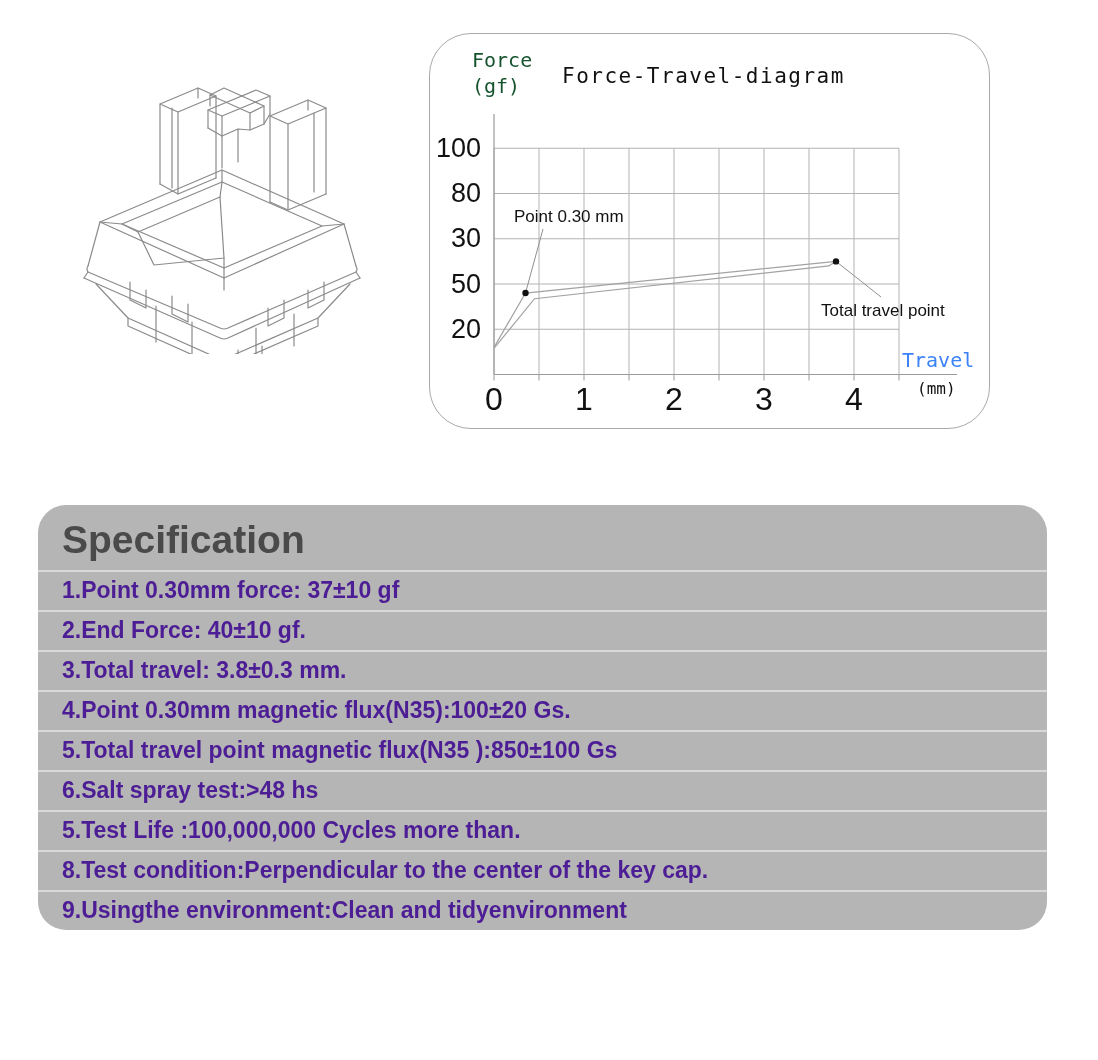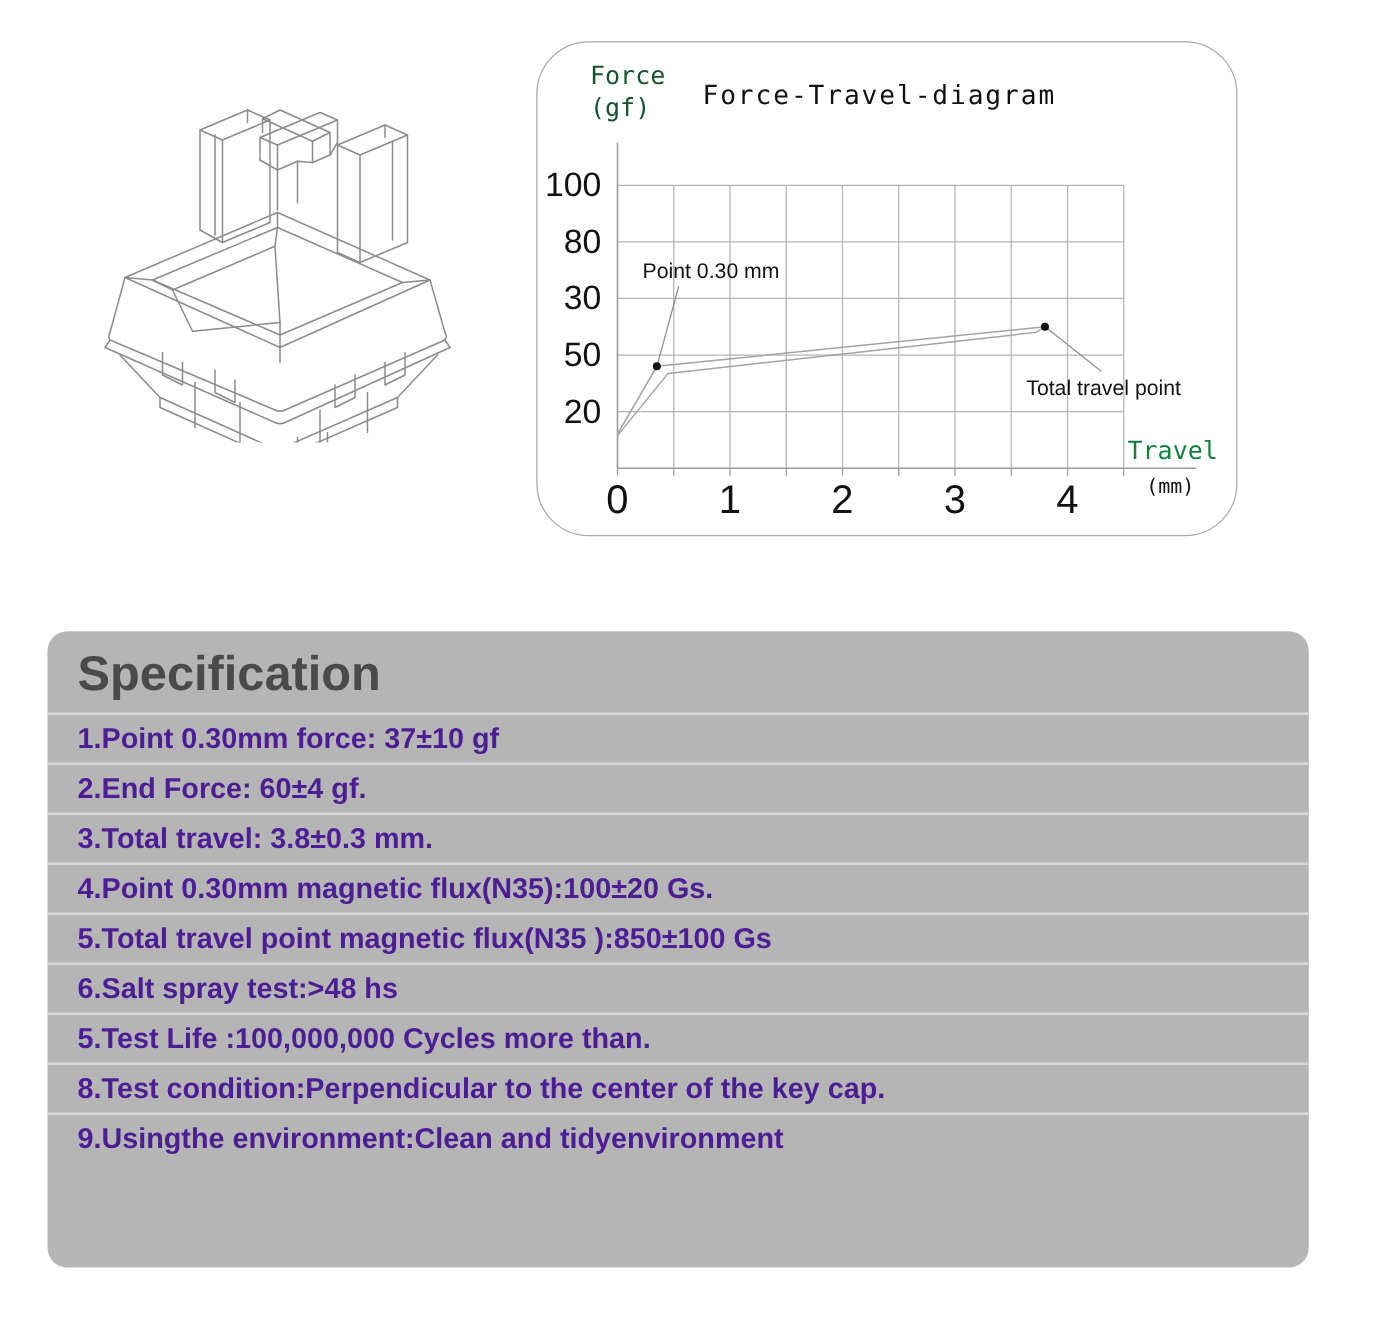--- a/index.html
+++ b/index.html
@@ -19,38 +19,38 @@
   #plot{position:absolute;left:0;top:0;width:559px;height:394px;}
   .mono{font-family:"DejaVu Sans Mono","Liberation Mono",monospace;}
   #force-label{
     position:absolute;left:42px;top:13px;font-size:20px;line-height:26px;
     color:#14532d;text-align:left;letter-spacing:0px;
   }
   #chart-title{
     position:absolute;left:132px;top:30px;font-size:21px;color:#111;
     letter-spacing:1.5px;white-space:nowrap;
   }
-  #travel-label{position:absolute;left:472px;top:314px;font-size:20px;color:#15803d;white-space:nowrap;}
+  #travel-label{position:absolute;left:472px;top:314px;font-size:20px;color:#3b82f6;white-space:nowrap;}
   #mm-label{position:absolute;left:487px;top:345px;font-size:16px;color:#111;white-space:nowrap;}
   .y-tick{
     position:absolute;left:0;width:51px;text-align:right;font-size:27px;color:#111;
     line-height:27px;
   }
   .x-tick{
     position:absolute;width:60px;margin-left:-30px;text-align:center;top:349px;
     font-size:32px;color:#111;line-height:32px;
   }
   .marker-label{position:absolute;font-size:17px;color:#111;white-space:nowrap;}
   #marker-label-0{left:84px;top:173px;}
   #marker-label-1{left:391px;top:267px;}
 
   
   #spec-panel{
-    position:absolute;left:38px;top:505px;width:1009px;height:509px;
-    background:#b5b5b5;border-radius:16px;overflow:hidden;
+    position:absolute;left:38px;top:505px;width:1009px;height:425px;
+    background:#b5b5b5;border-radius:28px;overflow:hidden;
   }
   #spec-title{
     height:65px;padding:10px 0 0 24px;box-sizing:border-box;
     font-size:39px;font-weight:bold;color:#4a4a4a;line-height:50px;letter-spacing:0px;
   }
   .spec-row{
     height:38px;border-top:2px solid #d8d8d8;padding-left:24px;
     font-size:23px;font-weight:bold;color:#4c1d95;line-height:37px;white-space:nowrap;
   }
 </style>
@@ -168,21 +168,21 @@
         <div class="x-tick" style="left: 244px;">2</div>
         <div class="x-tick" style="left: 334px;">3</div>
         <div class="x-tick" style="left: 424px;">4</div>
       </div>
   </div>
 
   <div id="spec-panel">
     <div id="spec-title">Specification</div>
     <div id="spec-rows">
         <div class="spec-row">1.Point 0.30mm force: 37±10 gf</div>
-        <div class="spec-row">2.End Force: 60±4 gf.</div>
+        <div class="spec-row">2.End Force: 40±10 gf.</div>
         <div class="spec-row">3.Total travel: 3.8±0.3 mm.</div>
         <div class="spec-row">4.Point 0.30mm magnetic flux(N35):100±20 Gs.</div>
         <div class="spec-row">5.Total travel point magnetic flux(N35 ):850±100 Gs</div>
         <div class="spec-row">6.Salt spray test:&gt;48 hs</div>
         <div class="spec-row">5.Test Life :100,000,000 Cycles more than.</div>
         <div class="spec-row">8.Test condition:Perpendicular to the center of the key cap.</div>
         <div class="spec-row">9.Usingthe environment:Clean and tidyenvironment</div>
       </div>
   </div>
 

